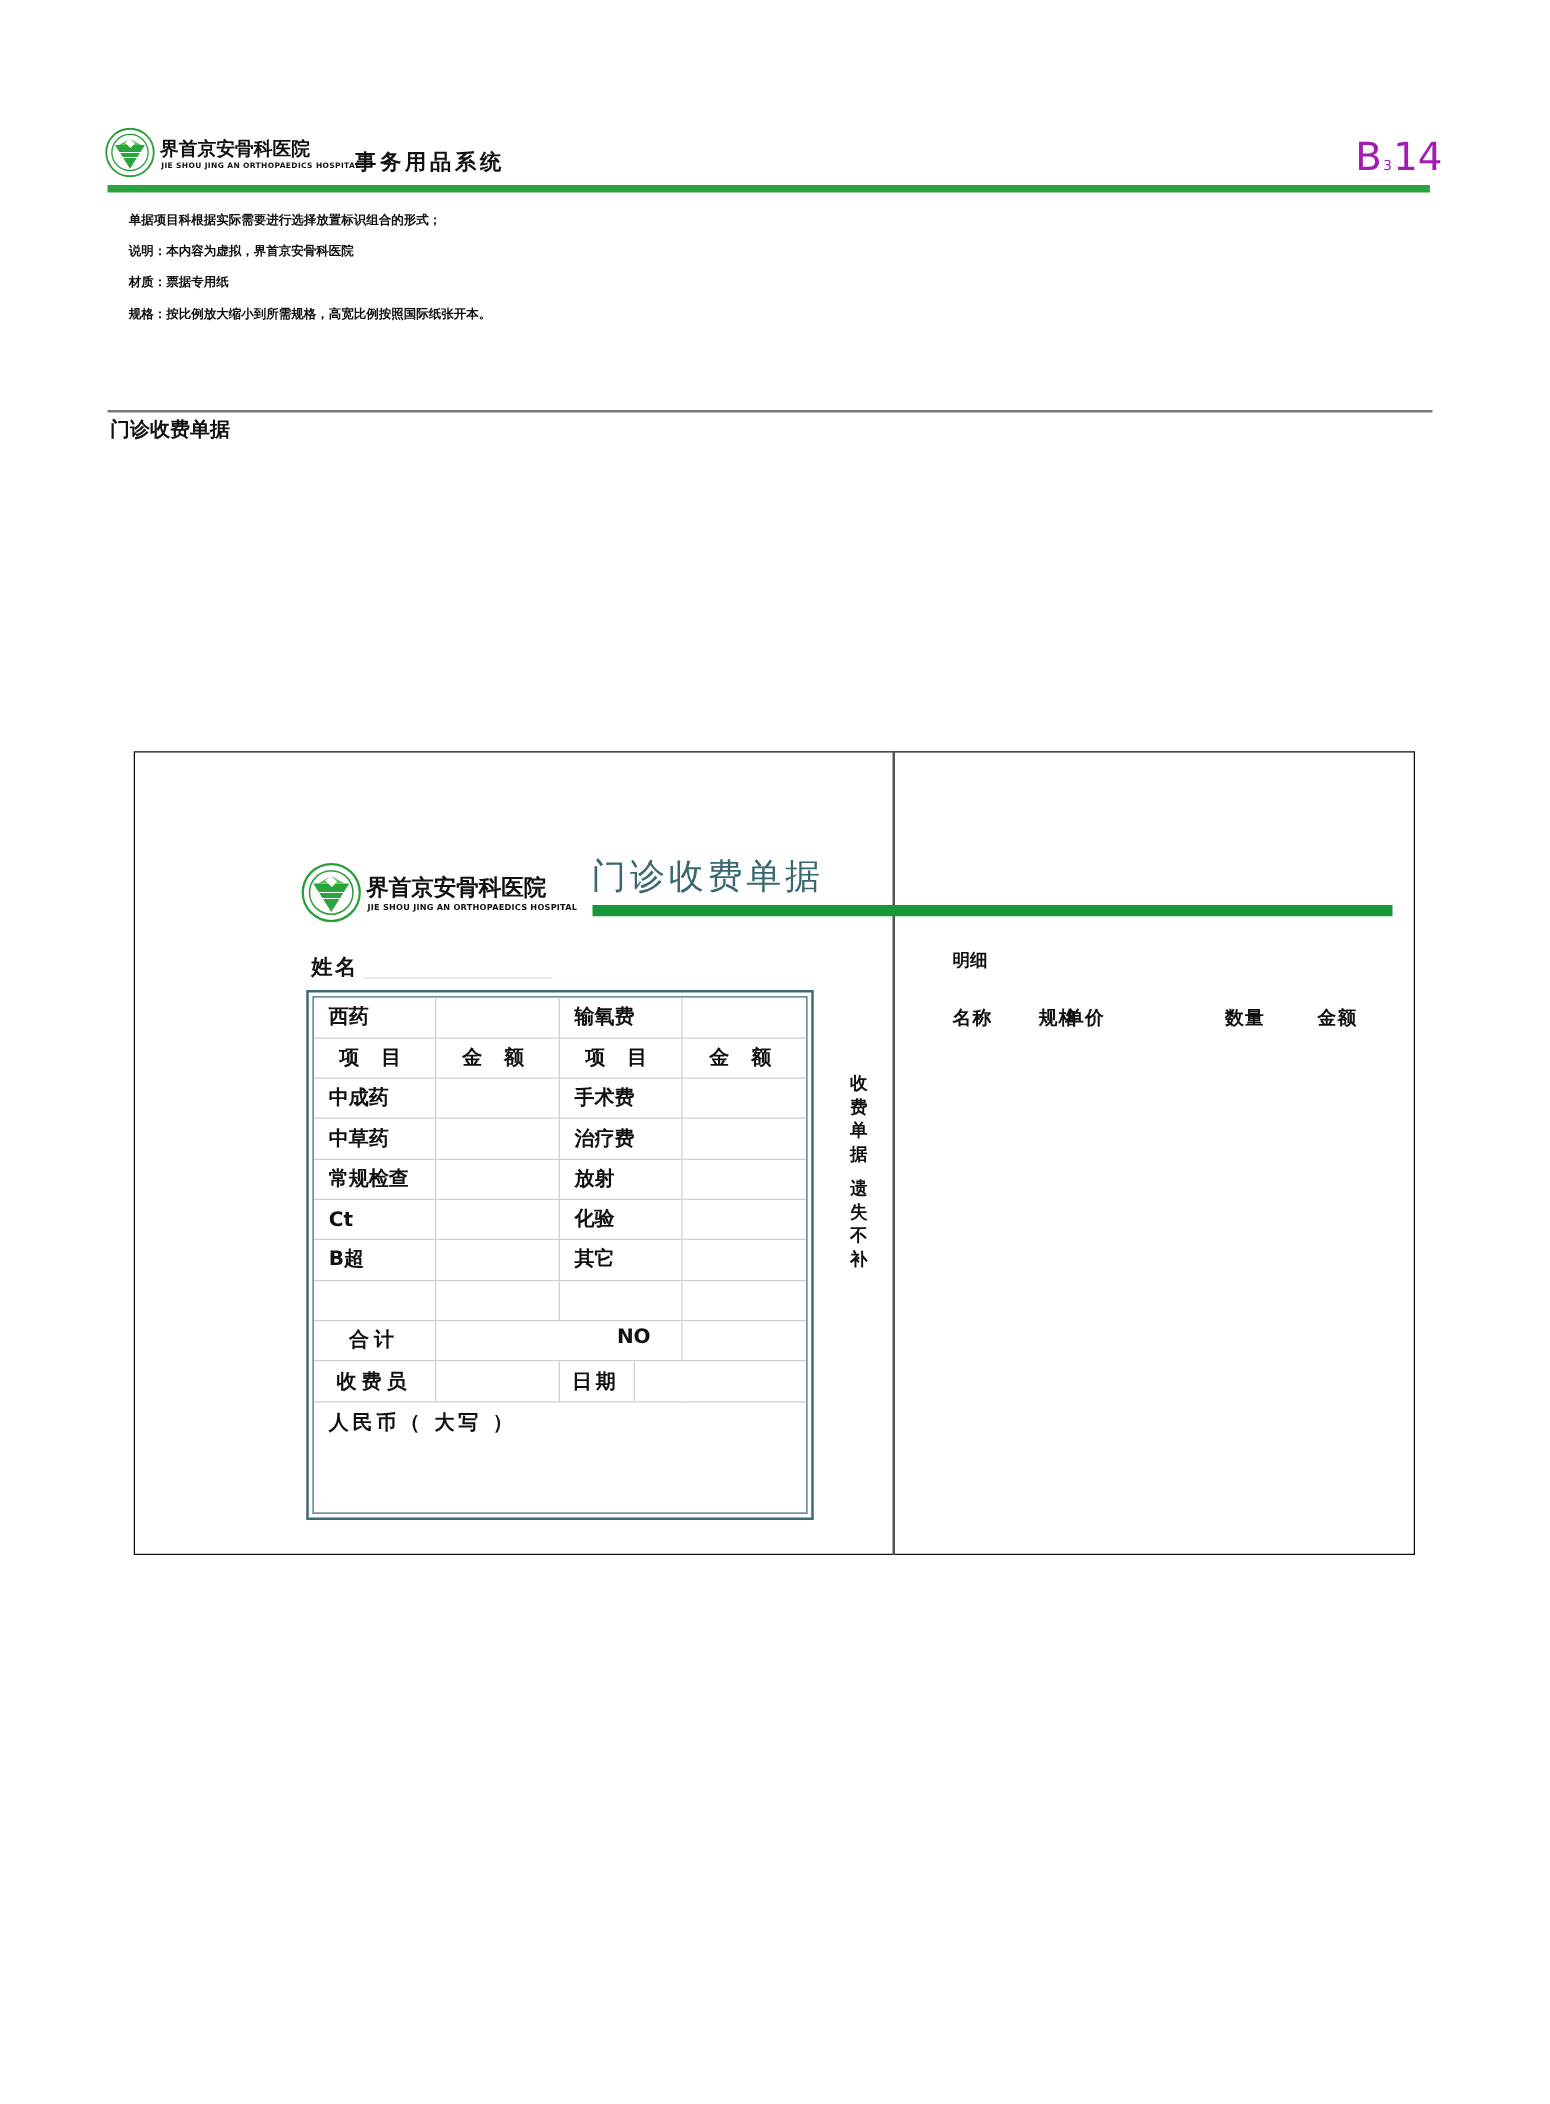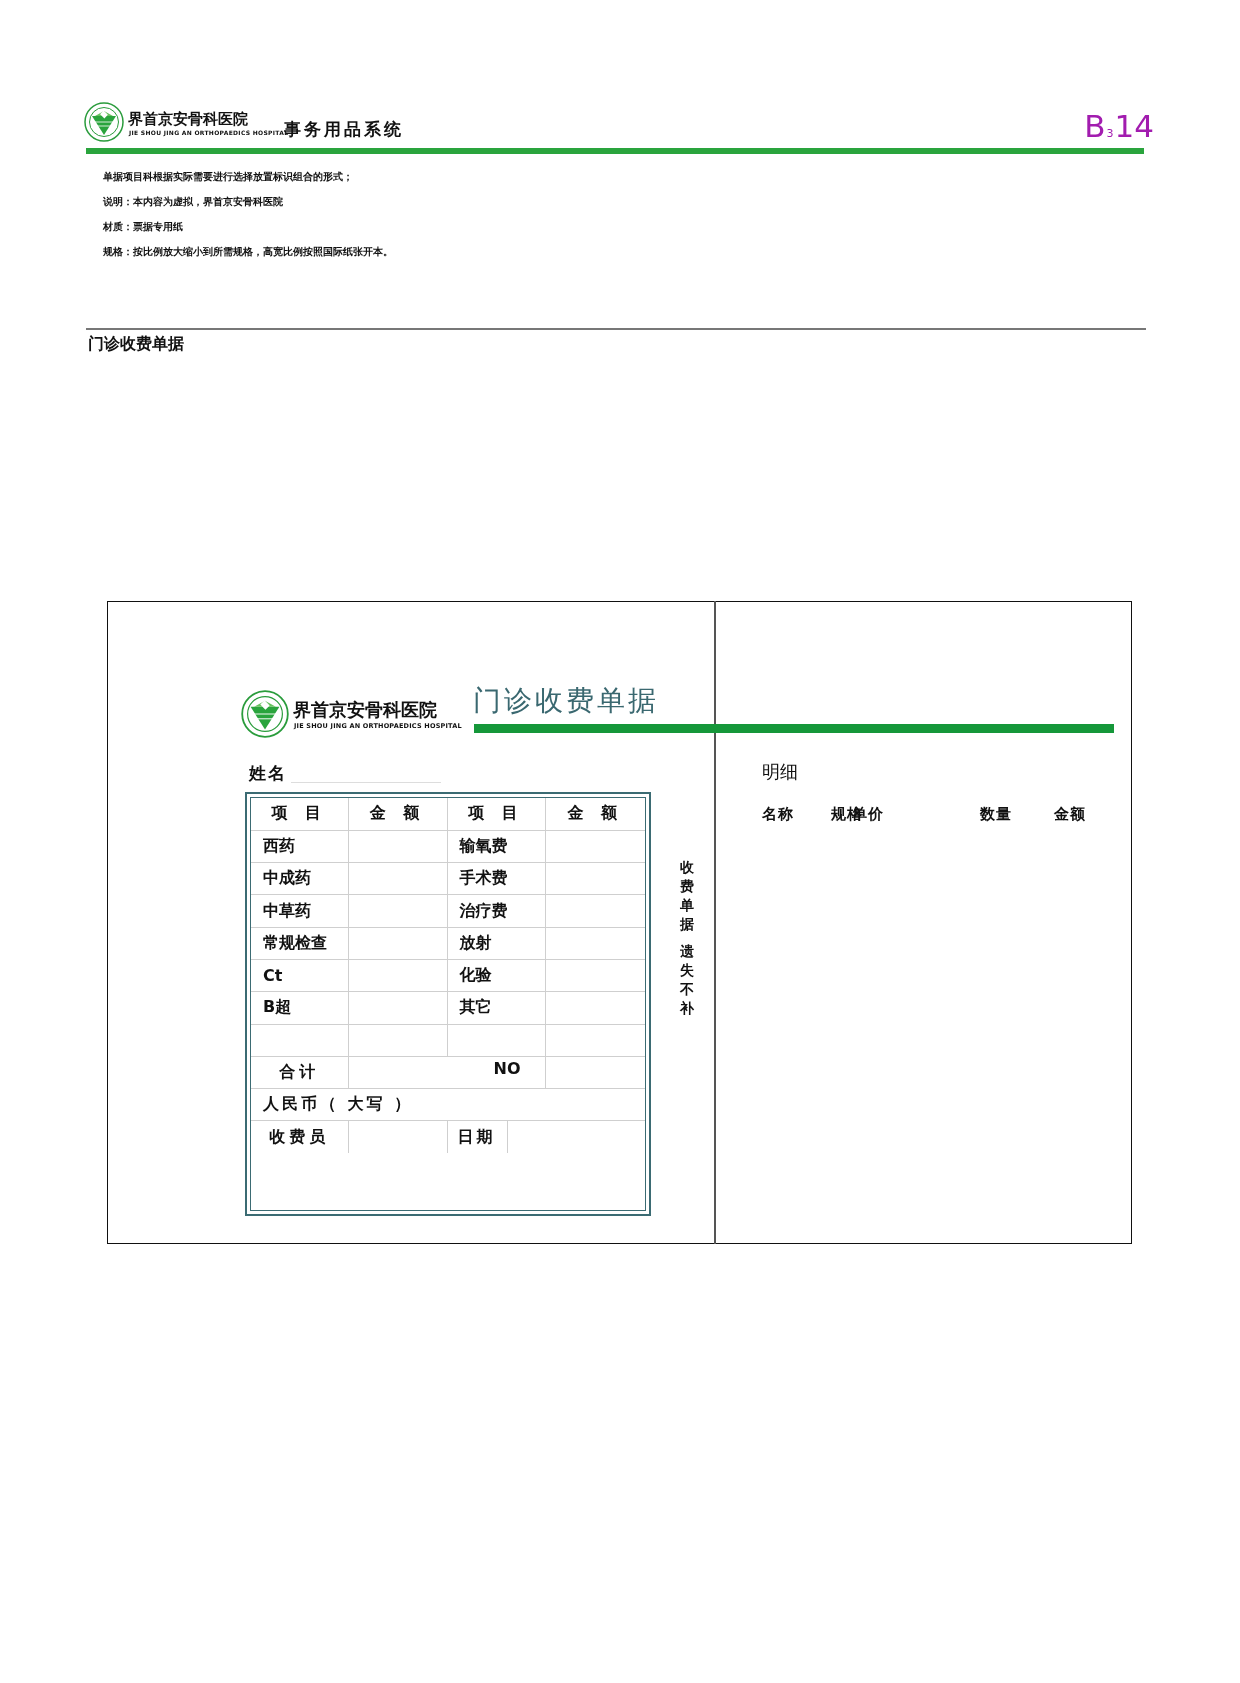--- a/index.html
+++ b/index.html
@@ -41,21 +41,21 @@
   table.grid td { border:1.5px solid #cfcfcf; height:32.3px; padding:0 0 0 12px; font-size:16px; font-weight:bold; white-space:nowrap; overflow:hidden; box-sizing:border-box; }
   table.grid tr:first-child td { border-top:none; }
   table.grid td:first-child { border-left:none; }
   table.grid td:last-child { border-right:none; }
   table.grid tr:last-child td { border-bottom:none; }
   table.grid td.hd { text-align:center; padding:0; letter-spacing:6px; }
   table.grid td.ctr { text-align:center; padding:0; letter-spacing:4px; }
 
   .vert { left:677px; top:858px; width:20px; font-size:14px; font-weight:bold; line-height:19px; text-align:center; }
 
-  .detail-title { left:762px; top:760px; font-size:18px; font-weight:normal; }
+  .detail-title { left:762px; top:760px; font-size:14px; font-weight:bold; }
   .detail-col { top:805px; font-size:15px; font-weight:bold; letter-spacing:1px; }
 </style>
 </head>
 <body>
 
 <svg class="abs hdr-logo" viewBox="0 0 40 40">
   <circle cx="20" cy="20" r="19" fill="#fff" stroke="#2a9c3c" stroke-width="1.5"></circle>
   <circle cx="20" cy="20" r="14.5" fill="#fff" stroke="#2a9c3c" stroke-width="1"></circle>
   <polygon points="8,14 32,14 20,33" fill="#2aa43d"></polygon>
   <polygon points="11,14 29,14 20,9" fill="#66c25e"></polygon>
@@ -101,30 +101,30 @@
 <div class="abs tbl-inner"></div>
 <table class="grid">
   <colgroup>
       <col style="width:97px">
       <col style="width:99px">
       <col style="width:98px">
       <col style="width:100px">
     </colgroup>
   <tbody>
       <tr>
+    <td>西药</td>
+    <td></td>
+    <td>输氧费</td>
+    <td></td>
+  </tr>
+  <tr>
     <td class="hd">项 目</td>
     <td class="hd">金 额</td>
     <td class="hd">项 目</td>
     <td class="hd">金 额</td>
-  </tr>
-  <tr>
-    <td>西药</td>
-    <td></td>
-    <td>输氧费</td>
-    <td></td>
   </tr>
   <tr>
     <td>中成药</td>
     <td></td>
     <td>手术费</td>
     <td></td>
   </tr>
   <tr>
     <td>中草药</td>
     <td></td>
@@ -156,28 +156,28 @@
     <td></td>
   </tr>
   <tr>
     <td class="ctr">合计</td>
     <td colspan="2" style="position:relative;">
       <span style="position:absolute; left:145px; top:2px;">NO</span>
     </td>
     <td></td>
   </tr>
   <tr>
-    <td colspan="4" style="letter-spacing:3px;">人民币（ 大写 ）</td>
-  </tr>
-  <tr>
     <td class="ctr">收费员</td>
     <td></td>
     <td colspan="2" style="padding:0;">
       <span style="display:inline-block; width:60px; padding-left:10px; letter-spacing:3px; border-right:1.5px solid #cfcfcf; line-height:32px; box-sizing:border-box;">日期</span>
     </td>
+  </tr>
+  <tr>
+    <td colspan="4" style="letter-spacing:3px;">人民币（ 大写 ）</td>
   </tr>
 </tbody>
   </table>
 
 <div class="abs vert">
   <div>收</div>
   <div>费</div>
   <div>单</div>
   <div>据</div>
   <div style="height:8px;"></div>

